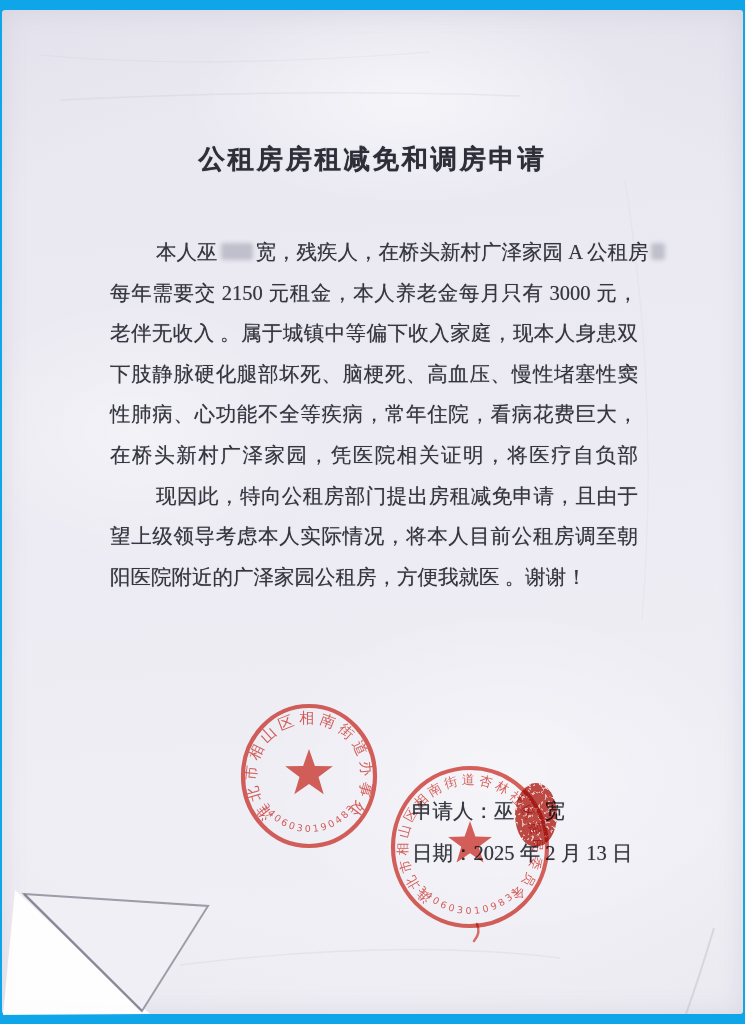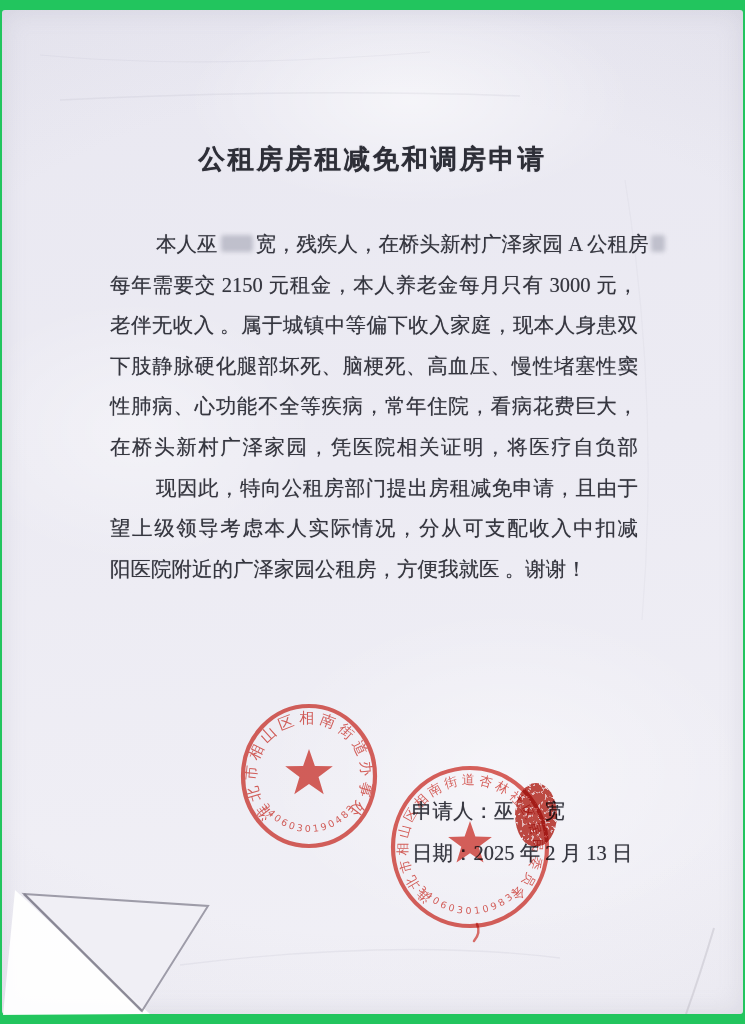--- a/index.html
+++ b/index.html
@@ -1,32 +1,32 @@
 <!DOCTYPE html>
 <html><head>
 <meta charset="utf-8">
 <style>
   html,body{margin:0;padding:0;background:#fbfbfc;}
-  .screen{position:relative;width:745px;height:1024px;overflow:hidden;background:#22c55e;
+  .screen{position:relative;width:745px;height:1024px;overflow:hidden;background:#0ea5e9;
           font-family:"Liberation Serif","DejaVu Serif",serif;}
   
   .paper{position:absolute;left:2px;top:10px;width:741px;height:1004px;border-radius:3px;
     background:
       radial-gradient(ellipse 320px 150px at 55% 9%, rgba(255,255,255,.55), rgba(255,255,255,0) 70%),
       radial-gradient(ellipse 260px 190px at 18% 42%, rgba(255,255,255,.38), rgba(255,255,255,0) 70%),
       radial-gradient(ellipse 340px 230px at 68% 76%, rgba(255,255,255,.42), rgba(255,255,255,0) 72%),
       radial-gradient(ellipse 900px 700px at 50% 50%, rgba(255,255,255,0) 60%, rgba(160,158,180,.14) 100%),
       linear-gradient(175deg,#e9e8f1 0%,#ecebf3 45%,#f1f0f6 100%);
     box-shadow:inset 0 0 24px rgba(140,138,160,.18);}
   
   .doc-title{position:absolute;top:141px;left:0;width:100%;text-align:center;
     font-size:26.5px;font-weight:700;letter-spacing:2.5px;color:#2d2e37;
     text-shadow:0 0 .8px rgba(45,46,55,.7);}
   
-  .body-text{position:absolute;left:110px;top:224px;width:528px;
+  .body-text{position:absolute;left:110px;top:232px;width:528px;
     font-size:20.5px;color:#35363f;text-shadow:0 0 .7px rgba(53,54,63,.6);}
   .line{height:40.6px;line-height:40.6px;white-space:nowrap;}
   .line.j{text-align:justify;text-align-last:justify;text-justify:inter-character;}
   .line.ind{padding-left:46px;}
   .redaction{display:inline-block;height:17px;border-radius:3px;vertical-align:-1px;
     margin:0 3px;background:rgba(128,131,148,.40);filter:blur(2.2px);}
   .gap{display:inline-block;}
   
   .sig{position:absolute;left:412px;top:790px;font-size:20.5px;color:#35363f;
     text-shadow:0 0 .7px rgba(53,54,63,.6);}
@@ -60,21 +60,21 @@
   <div class="doc-title">公租房房租减免和调房申请</div>
 
   <div class="body-text" id="body-text">
       <div class="line j ind"><span>本人巫</span><span class="redaction" style="width: 32px;"></span><span>宽，残疾人，在桥头新村广泽家园 A 公租房</span><span class="redaction" style="width: 14px;"></span></div>
       <div class="line j"><span>每年需要交 2150 元租金，本人养老金每月只有 3000 元，</span></div>
       <div class="line j"><span>老伴无收入 。属于城镇中等偏下收入家庭，现本人身患双</span></div>
       <div class="line j"><span>下肢静脉硬化腿部坏死、脑梗死、高血压、慢性堵塞性窦</span></div>
       <div class="line j"><span>性肺病、心功能不全等疾病，常年住院，看病花费巨大，</span></div>
       <div class="line j"><span>在桥头新村广泽家园，凭医院相关证明，将医疗自负部</span></div>
       <div class="line j ind"><span>现因此，特向公租房部门提出房租减免申请，且由于</span></div>
-      <div class="line j"><span>望上级领导考虑本人实际情况，分从可支配收入中扣减</span></div>
+      <div class="line j"><span>望上级领导考虑本人实际情况，将本人目前公租房调至朝</span></div>
       <div class="line"><span>阳医院附近的广泽家园公租房，方便我就医 。谢谢！</span></div>
     </div>
 
   <div class="sig">
     <div class="row" id="sig-name-row"><span>申请人：巫</span><span class="gap" style="width: 30px;"></span><span>宽</span></div>
     <div class="row">日期：2025 年 2 月 13 日</div>
   </div>
 
   <svg class="seal seal-1" width="142" height="148" viewBox="0 0 142 148">
     <defs>

